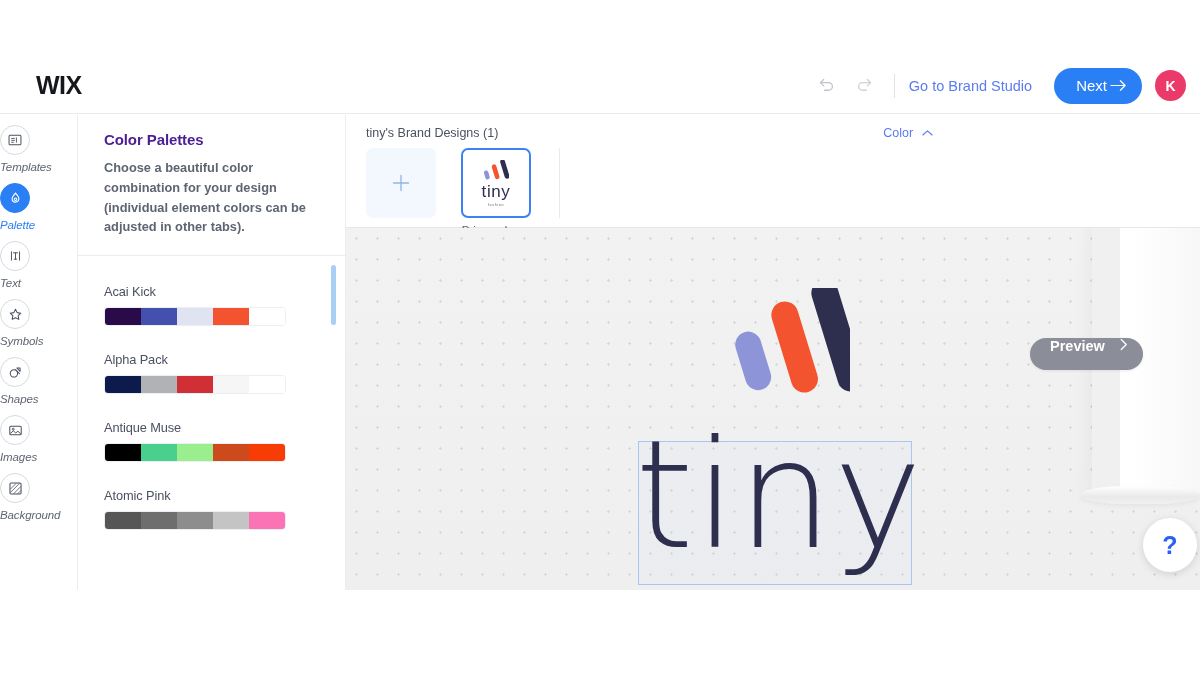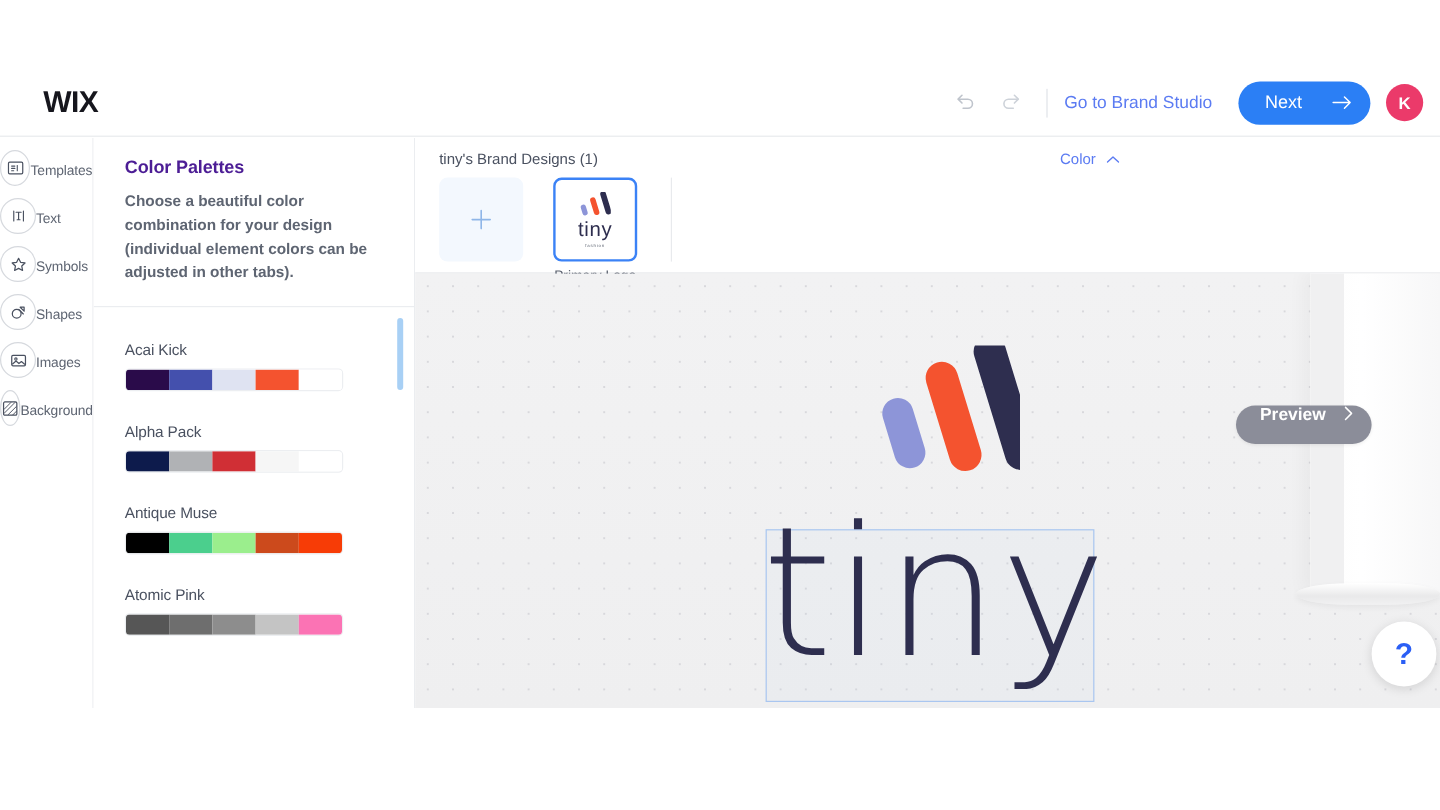--- a/index.html
+++ b/index.html
@@ -49,43 +49,43 @@
   #brand-studio-link {
     font-size: 14.5px; color: #5f7cf0; color:#5b7bf2;
     cursor: pointer; white-space: nowrap;
     margin-right: 22px;
   }
   #next-button {
     height: 36px; padding: 0 15px 0 22px;
     background: #2b7ff5; color: #ffffff;
     border-radius: 18px; border: none;
     font-size: 15px;
-    display: flex; align-items: center; gap: 25px;
+    display: flex; align-items: center; gap: 3px;
     cursor: pointer;
   }
   #avatar {
     width: 31px; height: 31px; border-radius: 50%;
     background: #eb3a6a;
     color: #ffffff; font-size: 14px; font-weight: 600;
     display: flex; align-items: center; justify-content: center;
     margin-left: 13px; cursor: pointer;
     letter-spacing: 0;
   }
 
   
   #rail {
     position: absolute; left: 0; top: 115px;
     width: 78px; height: 475px;
     background: #ffffff;
     border-right: 1px solid #ebedf0;
     padding-top: 10px;
   }
   .rail-item {
-    display: flex; flex-direction: row; align-items: center;
-    margin-bottom: 10px; cursor: pointer;
+    display: flex; flex-direction: column; 
+    margin-bottom: 10px; cursor: pointer; font-style: italic;
   }
   .rail-icon {
     width: 30px; height: 30px; border-radius: 50%;
     border: 1px solid #d6d9de;
     display: flex; align-items: center; justify-content: center;
     background: #ffffff;
   }
   .rail-item.active .rail-icon {
     background: #2b7ff5; border-color: #2b7ff5;
   }
@@ -311,20 +311,29 @@
       <div class="rail-icon">
         <svg width="14" height="14" viewBox="0 0 16 16" fill="none">
           <rect x="1.2" y="2.5" width="13.6" height="11" rx="1.2" stroke="#4a5160" stroke-width="1.15"></rect>
           <path d="M4.2 6.2h3.1M4.2 8.4h3.1M4.2 10.6h2" stroke="#4a5160" stroke-width="1.05" stroke-linecap="round"></path>
           <path d="M9.6 5.6v5" stroke="#4a5160" stroke-width="1.05" stroke-linecap="round"></path>
         </svg>
       </div>
       <div class="rail-label">Templates</div>
     </div>
 
+    <div class="rail-item active">
+      <div class="rail-icon">
+        <svg width="15" height="15" viewBox="0 0 16 16" fill="none">
+          <path d="M8 2.2c2.4 2.6 3.6 4.3 3.6 6a3.6 3.6 0 11-7.2 0c0-1.7 1.2-3.4 3.6-6z" stroke="#ffffff" stroke-width="1.2" fill="none"></path>
+          <circle cx="8" cy="8.8" r="1.35" stroke="#ffffff" stroke-width="1.1" fill="none"></circle>
+        </svg>
+      </div>
+      <div class="rail-label">Palette</div>
+    </div>
 
     <div class="rail-item">
       <div class="rail-icon">
         <svg width="15" height="14" viewBox="0 0 16 16" fill="none">
           <path d="M3.4 3.2v9.6M12.6 3.2v9.6" stroke="#4a5160" stroke-width="1.1" stroke-linecap="round"></path>
           <path d="M5.6 4.4h4.8M8 4.4v7.2M6.6 11.6h2.8" stroke="#4a5160" stroke-width="1.1" stroke-linecap="round"></path>
         </svg>
       </div>
       <div class="rail-label">Text</div>
     </div>

